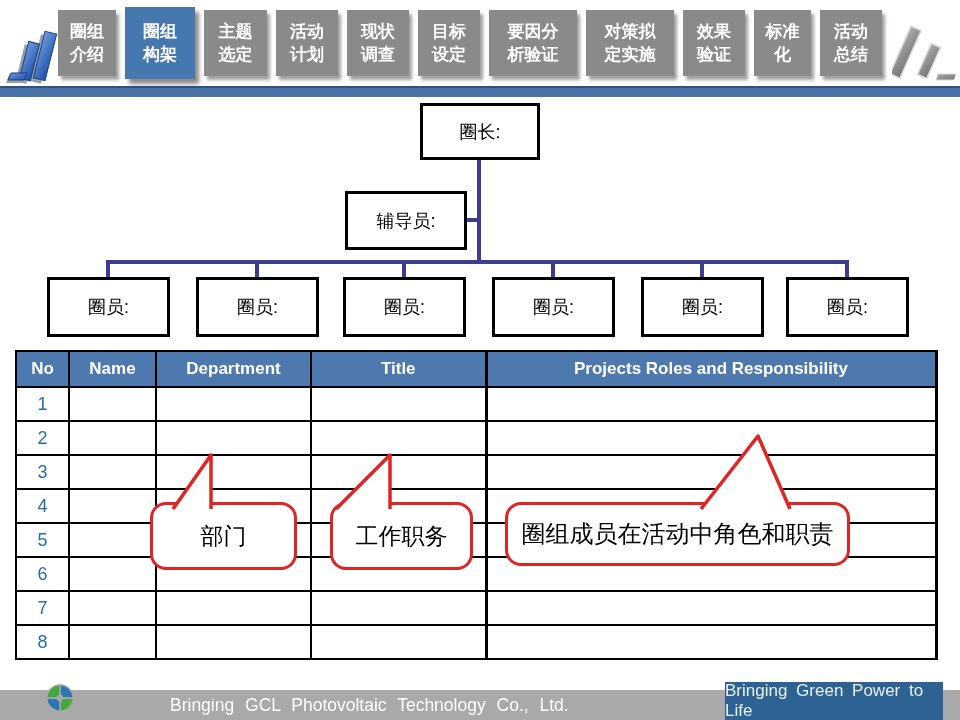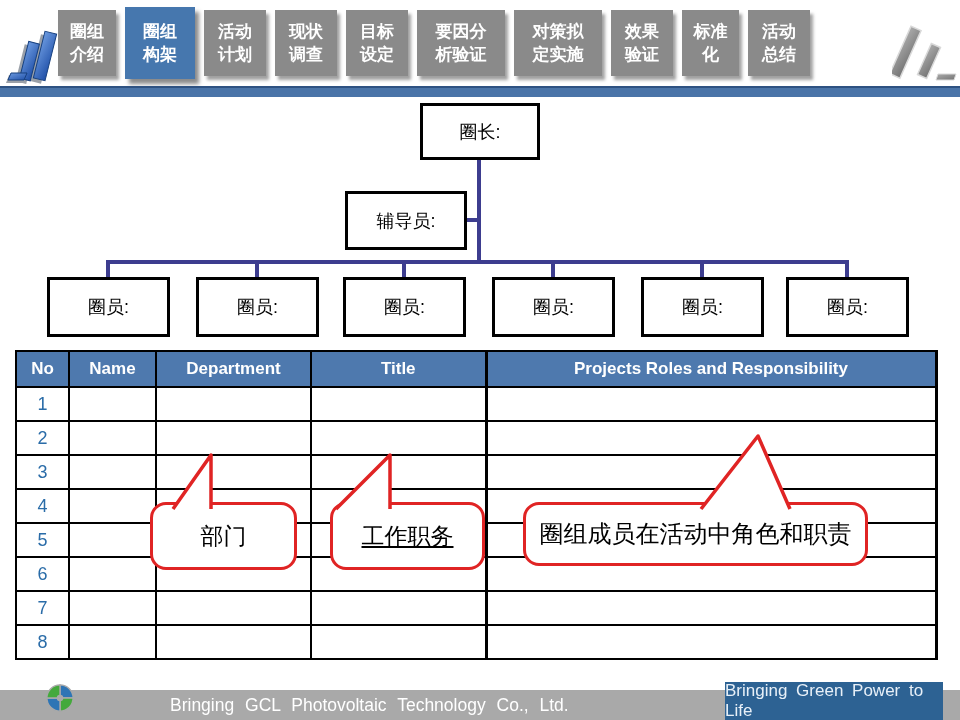--- a/index.html
+++ b/index.html
@@ -66,20 +66,22 @@
     <rect x="35" y="20" width="12" height="48" transform="rotate(14 41 44)" fill="url(#bg1)" stroke="#17407f" stroke-width="1"></rect>
     <polygon points="4,68 20,68 23,61 7,61" fill="url(#bg1)" stroke="#17407f" stroke-width="1"></polygon>
   </svg>
 </div>
 
 <div class="tabs">
   <div class="tab" style="width:58px">圈组
 介绍</div>
   <div class="tab active" style="width:70px">圈组
 构架</div>
+  <div class="tab" style="width:63px">主题
+选定</div>
   <div class="tab" style="width:62px">活动
 计划</div>
   <div class="tab" style="width:62px">现状
 调查</div>
   <div class="tab" style="width:62px">目标
 设定</div>
   <div class="tab" style="width:88px">要因分
 析验证</div>
   <div class="tab" style="width:88px">对策拟
 定实施</div>
@@ -207,22 +209,22 @@
   <path d="M3,57 L41,3 L41,57" fill="#ffffff" stroke="#e02424" stroke-width="3.5" stroke-linejoin="round"></path>
 </svg>
 <svg class="tail" style="left:333px; top:452px;" width="64" height="58">
   <path d="M3,57 L57,3 L57,57" fill="#ffffff" stroke="#e02424" stroke-width="3.5" stroke-linejoin="round"></path>
 </svg>
 <svg class="tail" style="left:697px; top:432px;" width="100" height="78">
   <path d="M4,77 L61,4 L93,77" fill="#ffffff" stroke="#e02424" stroke-width="3.5" stroke-linejoin="round"></path>
 </svg>
 
 <div class="callout" style="left:150px; top:502px; width:147px; height:68px; font-size:23px;">部门</div>
-<div class="callout" style="left:330px; top:502px; width:155px; height:68px; font-size:23px;text-decoration:underline;">工作职务</div>
-<div class="callout" style="left:523px; top:502px; width:345px; height:64px; font-size:24px;">圈组成员在活动中角色和职责</div>
+<div class="callout" style="left:330px; top:502px; width:143px; height:68px; font-size:23px;">工作职务</div>
+<div class="callout" style="left:505px; top:502px; width:345px; height:64px; font-size:24px;">圈组成员在活动中角色和职责</div>
 
 <div class="footer-bar"></div>
 <div class="gcl-logo">
   <svg width="30" height="30" viewBox="0 0 32 32">
     <path d="M16,16 L16,2 A14,14 0 0 1 30,16 Z" fill="#2e75b5" stroke="#a9a9a9" stroke-width="1.5"></path>
     <path d="M16,16 L30,16 A14,14 0 0 1 16,30 Z" fill="#44a93c" stroke="#a9a9a9" stroke-width="1.5"></path>
     <path d="M16,16 L16,30 A14,14 0 0 1 2,16 Z" fill="#2e75b5" stroke="#a9a9a9" stroke-width="1.5"></path>
     <path d="M16,16 L2,16 A14,14 0 0 1 16,2 Z" fill="#44a93c" stroke="#a9a9a9" stroke-width="1.5"></path>
     <circle cx="16" cy="16" r="3.5" fill="#a9a9a9"></circle>
   </svg>

